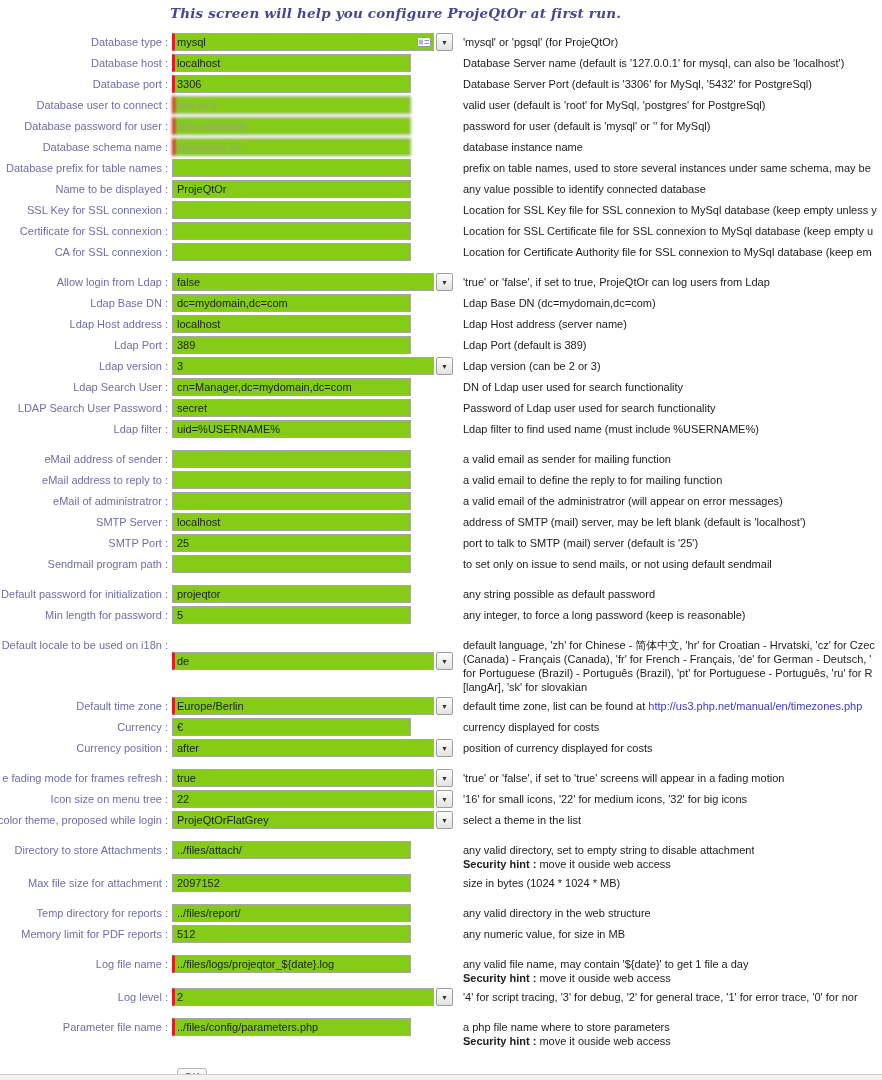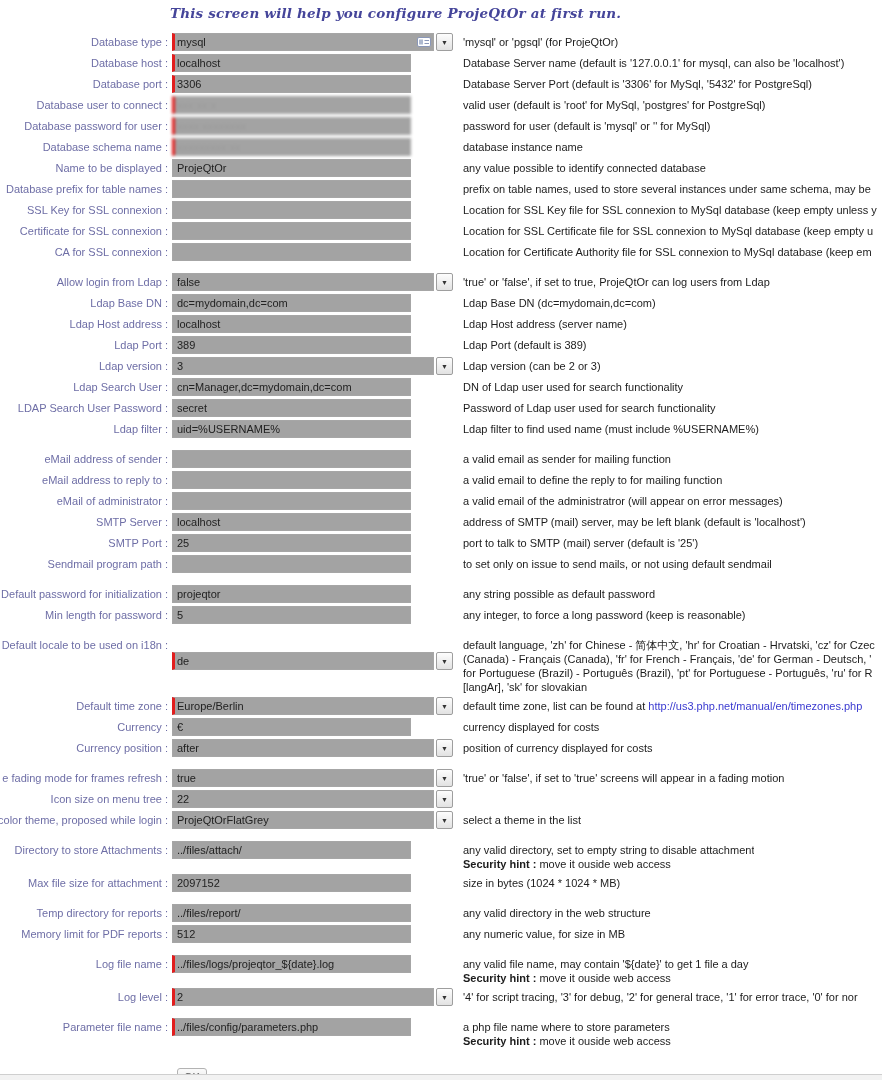--- a/index.html
+++ b/index.html
@@ -18,21 +18,21 @@
   .row{display:flex;align-items:flex-start;margin-bottom:3px;}
   .label-col{
     flex:0 0 168px;width:168px;overflow:hidden;
     display:flex;justify-content:flex-end;
   }
   .label{white-space:nowrap;color:#6e6ea6;line-height:18px;}
   .field-col{flex:0 0 281px;width:281px;margin-left:4px;display:flex;position:relative;}
   .field-col.offset{margin-top:16px;}
   .input{
     box-sizing:border-box;height:18px;margin:0;
-    border:1px solid #a6a6a6;background:#a3a3a3;
+    border:1px solid #a6a6a6;background:#84cc16;
     padding:0 3px 0 4px;font-family:"Liberation Sans",sans-serif;
     font-size:11px;color:#222;
   }
   .input.text{width:239px;}
   .input.sel{width:262px;}
   .input.combo{width:262px;padding-right:18px;}
   .required-bar .input{border-left:3px solid #e21d1d;padding-left:2px;}
   .masked{color:#9a9a9a;filter:blur(1.6px);}
   .dd-btn{
     width:17px;height:18px;margin-left:2px;box-sizing:border-box;
@@ -137,42 +137,42 @@
         </div>
         <div class="field-col">
           <input type="text" class="input text masked" value="xxxxxxxxx xx" style="">
         </div>
         <div class="help-col">
           <div class="help-line"><span class="">database instance name</span></div>
         </div>
       </div>
       <div class="row">
         <div class="label-col">
+          <span class="label">Database prefix for table names :</span>
+        </div>
+        <div class="field-col">
+          <input type="text" class="input text" value="" style="">
+        </div>
+        <div class="help-col">
+          <div class="help-line"><span class="">prefix on table names, used to store several instances under same schema, may be</span></div>
+        </div>
+      </div>
+      <div class="row">
+        <div class="label-col">
           <span class="label">Name to be displayed :</span>
         </div>
         <div class="field-col">
           <input type="text" class="input text" value="ProjeQtOr" style="">
         </div>
         <div class="help-col">
           <div class="help-line"><span class="">any value possible to identify connected database</span></div>
         </div>
       </div>
       <div class="row">
         <div class="label-col">
-          <span class="label">Database prefix for table names :</span>
-        </div>
-        <div class="field-col">
-          <input type="text" class="input text" value="" style="">
-        </div>
-        <div class="help-col">
-          <div class="help-line"><span class="">prefix on table names, used to store several instances under same schema, may be</span></div>
-        </div>
-      </div>
-      <div class="row">
-        <div class="label-col">
           <span class="label">SSL Key for SSL connexion :</span>
         </div>
         <div class="field-col">
           <input type="text" class="input text" value="" style="">
         </div>
         <div class="help-col">
           <div class="help-line"><span class="">Location for SSL Key file for SSL connexion to MySql database (keep empty unless y</span></div>
         </div>
       </div>
       <div class="row">
@@ -312,21 +312,21 @@
         </div>
         <div class="field-col">
           <input type="text" class="input text" value="" style="">
         </div>
         <div class="help-col">
           <div class="help-line"><span class="">a valid email to define the reply to for mailing function</span></div>
         </div>
       </div>
       <div class="row">
         <div class="label-col">
-          <span class="label">eMail of administrator :</span>
+          <span class="label">eMail of administratror :</span>
         </div>
         <div class="field-col">
           <input type="text" class="input text" value="" style="">
         </div>
         <div class="help-col">
           <div class="help-line"><span class="">a valid email of the administratror (will appear on error messages)</span></div>
         </div>
       </div>
       <div class="row">
         <div class="label-col">
@@ -462,20 +462,23 @@
       <div class="row">
         <div class="label-col">
           <span class="label">Icon size on menu tree :</span>
         </div>
         <div class="field-col">
           <input type="text" class="input sel" value="22" style="">
           <button class="dd-btn">
             <span>▼</span>
           </button>
         </div>
+        <div class="help-col">
+          <div class="help-line"><span class="">'16' for small icons, '22' for medium icons, '32' for big icons</span></div>
+        </div>
       </div>
       <div class="row">
         <div class="label-col">
           <span class="label">color theme, proposed while login :</span>
         </div>
         <div class="field-col">
           <input type="text" class="input sel" value="ProjeQtOrFlatGrey" style="">
           <button class="dd-btn">
             <span>▼</span>
           </button>

